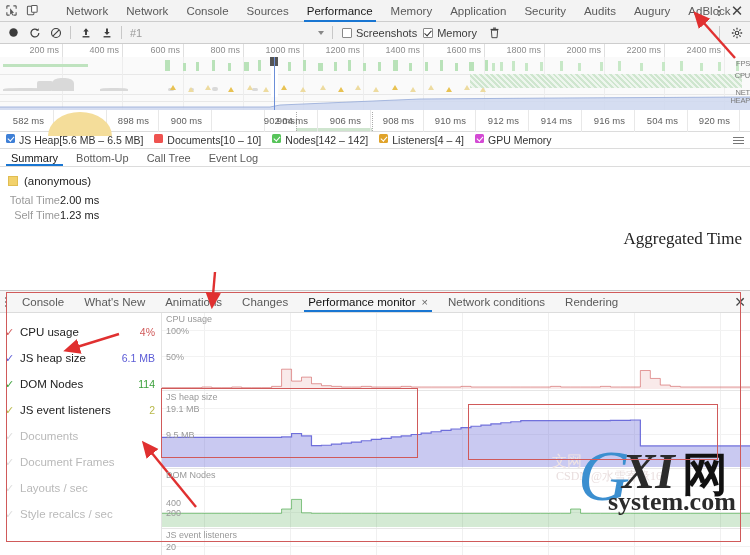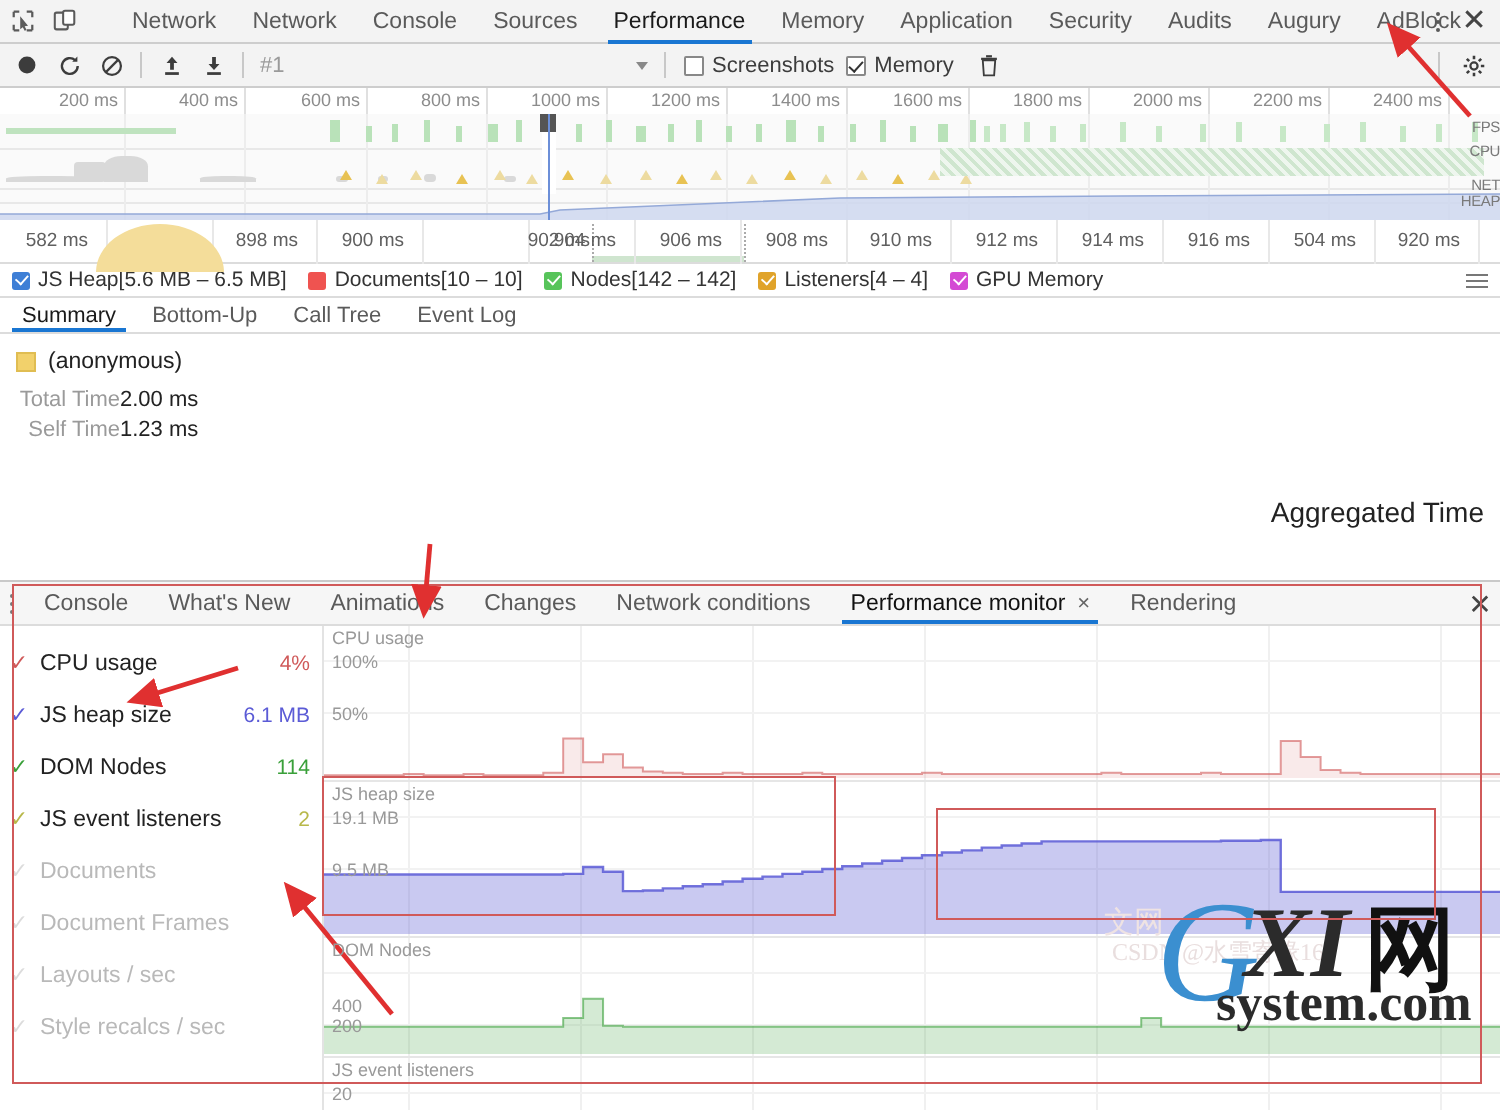--- a/index.html
+++ b/index.html
@@ -91,21 +91,21 @@
   .detailruler .dlabel { position:absolute; top:5px; font-size:9.5px; color:#5f5f5f; transform:translateX(-100%); padding-right:4px; white-space:nowrap;}
   .selrange { position:absolute; bottom:0; height:3px; background:#cfe5cf;}
   .selbar-l,.selbar-r { position:absolute; top:2px; bottom:0; width:1px; border-left:1px dotted #aaa;}
 
   
   .counters {
     position:absolute; left:0; top:132px; width:750px; height:17px;
     background:#fff; border-bottom:1px solid #dcdcdc;
     display:flex; align-items:center; padding:0 6px; gap:11px; font-size:10.5px; color:#333;
   }
-  .cnt { display:flex; align-items:center; gap:4px; cursor:pointer; white-space:nowrap;}
+  .cnt { display:flex; gap:4px; cursor:pointer; white-space:nowrap;}
   .swatch { width:9px;height:9px;border-radius:1.5px; display:inline-block; position:relative;}
   .swatch.checked::after{content:'';position:absolute;left:2.5px;top:0.5px;width:2.5px;height:5px;border:solid #fff;border-width:0 1.4px 1.4px 0;transform:rotate(42deg);}
   .ham { margin-left:auto; display:flex; flex-direction:column; gap:2px; cursor:pointer;}
   .ham i { width:11px;height:1px;background:#777;display:block;}
 
   
   .subtabs {
     position:absolute; left:0; top:149px; width:750px; height:18px; background:#fff;
     display:flex; align-items:flex-end; border-bottom:1px solid #dcdcdc; padding-left:2px;
   }
@@ -114,21 +114,21 @@
   .subtab.active::after{content:'';position:absolute;left:4px;right:4px;bottom:0;height:2px;background:#1976d2;}
 
   
   .summary { position:absolute; left:0; top:167px; width:750px; height:123px; background:#fff; padding:8px 8px 0 8px;text-align:right; }
   .sum-title { display:flex; align-items:center; gap:6px; font-size:11.5px; color:#222; margin-bottom:7px;}
   .sum-chip { width:10px;height:10px;background:#f2d16b; border:1px solid #e0bd52;}
   .sum-row { display:flex; font-size:11px; margin-bottom:3px; align-items:baseline;}
   .sum-k { color:#9a9a9a; width:52px; flex:0 0 52px;}
   .sum-v { color:#222; }
   .sum-link { color:#1a73c8; text-decoration:underline; cursor:pointer;}
-  .agg { font-size:14px; color:#222; margin-top:27px;}
+  .agg { font-size:17px; color:#222; margin-top:8px;font-family:Liberation Serif, serif;}
   .aggpie { position:absolute; left:48px; top:112px; width:64px; height:24px; overflow:hidden;}
   .aggpie i{ display:block; width:64px;height:48px;border-radius:50%; background:#f4dd9a;}
 
   
   .drawer { position:absolute; left:0; top:290px; width:750px; height:265px; background:#fff; border-top:1px solid #c9c9c9;}
   .drawer-tabs {
     position:absolute; left:0; top:0; width:750px; height:22px; background:#f6f6f6;
     display:flex; align-items:stretch; border-bottom:1px solid #dcdcdc;
   }
   .dt-dots { width:12px; display:flex; flex-direction:column; align-items:center; justify-content:center; gap:2px;}
@@ -537,27 +537,27 @@
         </div>
       <div class="dtab">
           <span>What's New</span>
         </div>
       <div class="dtab">
           <span>Animations</span>
         </div>
       <div class="dtab">
           <span>Changes</span>
         </div>
-      <div class="dtab">
-          <span>Network conditions</span>
-        </div>
       <div class="dtab active">
         <span>Performance monitor</span>
         <span class="xclose">×</span>
       </div>
+      <div class="dtab">
+          <span>Network conditions</span>
+        </div>
       <div class="dtab">
           <span>Rendering</span>
         </div>
       <span class="drawer-x">✕</span>
     </div>
 
     <div class="metrics" id="metrics">
         <div class="m-row">
           <span class="m-check" style="color: rgb(208, 90, 90);">✓</span>
           <span class="m-label">CPU usage</span>

